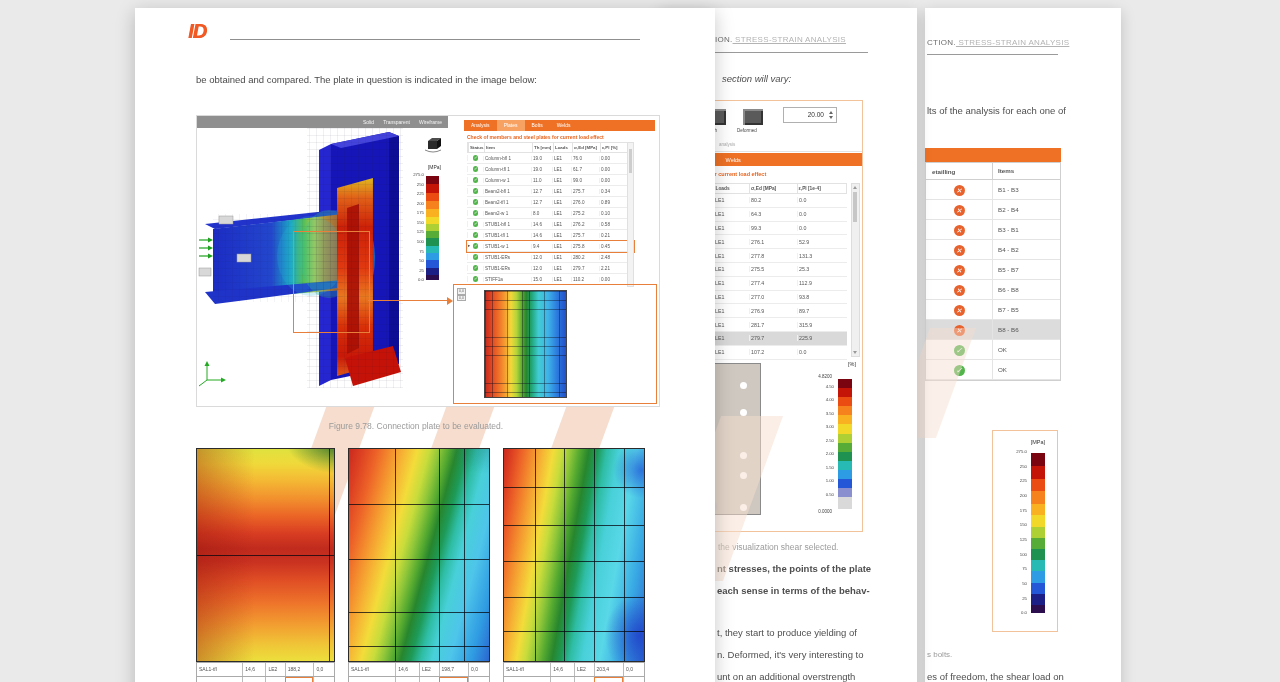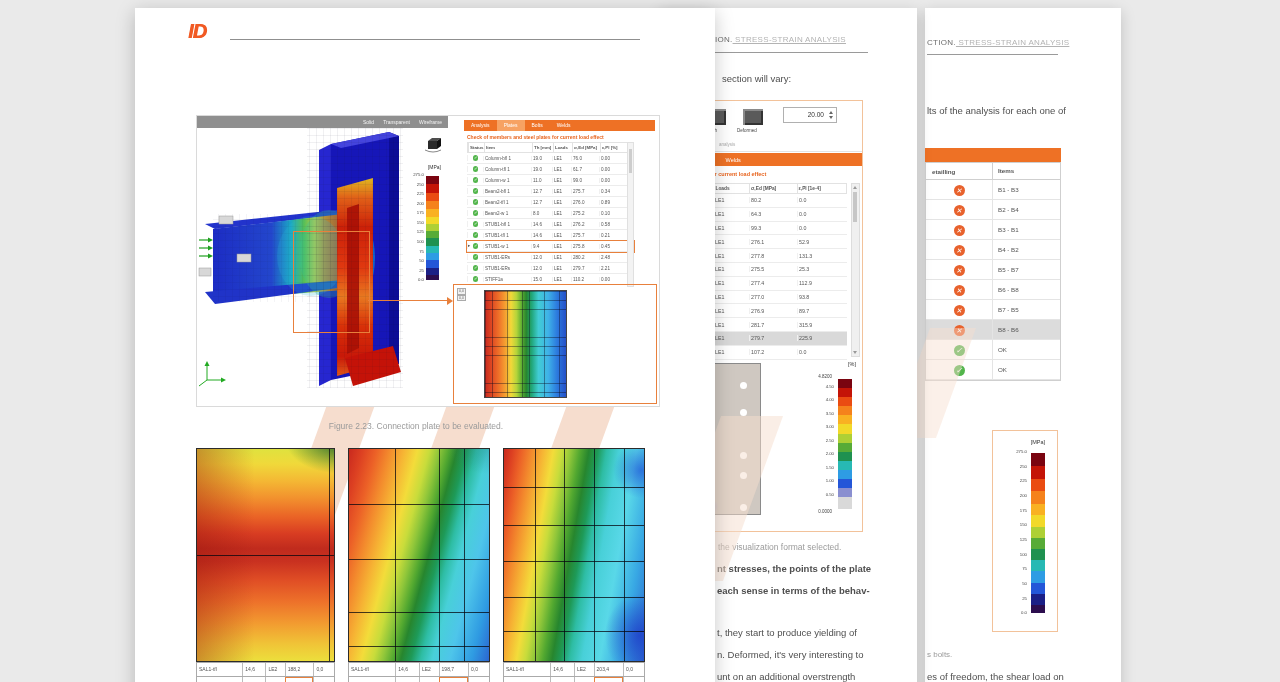--- a/index.html
+++ b/index.html
@@ -173,20 +173,21 @@
 
   <div class="page page1">
     <div class="stripe" style="left:165px;top:382px;width:48px;height:178px;"></div>
     <div class="stripe" style="left:285px;top:382px;width:48px;height:178px;"></div>
     <div class="stripe" style="left:405px;top:382px;width:48px;height:178px;"></div>
 
     <div class="logo">ID</div>
     <div class="rule"></div>
 
     <div class="intro">
+      <span>be obtained and compared. The plate in question is indicated in the image below:</span>
     </div>
 
     <div class="figure">
       <div class="view3d">
         <div class="menubar">
 
         <span>Solid</span>
             <span>Transparent</span>
             <span>Wireframe</span>
           </div>
@@ -413,21 +414,21 @@
             <span>0,0</span>
             <span>0,0</span>
           </div>
           <div class="plate-contour"></div>
         </div>
       </div>
       <div class="connector"></div>
       <div class="connector-arrow"></div>
     </div>
 
-    <div class="caption1">Figure 2.23. Connection plate to be evaluated.</div>
+    <div class="caption1">Figure 9.78. Connection plate to be evaluated.</div>
 
     <div class="plot plot1">
       <div class="mh" style="top:50%;"></div>
       <div class="mv" style="left:96%;"></div>
     </div>
     <div class="plot plot2">
       <div class="mv" style="left:33%;"></div>
       <div class="mv" style="left:64%;"></div>
       <div class="mv" style="left:82%;"></div>
       <div class="mh" style="top:26%;"></div>
@@ -495,21 +496,21 @@
           <span class="rc"></span>
         </div>
     </div>
   </div>
 
   <div class="page page2">
     <div class="hdr" style="left:38px;top:27px;">
       <span class="dk">ECTION.</span><span class="lt"> STRESS-STRAIN ANALYSIS</span>
     </div>
     <div class="hdr-rule" style="left:38px;top:44px;width:170px;"></div>
-    <div class="bodytext" style="left:62px;top:60px;">
+    <div class="bodytext" style="left:62px;top:60px;font-style:italic;">
       <span>section will vary:</span>
     </div>
 
     <div class="shotbox">
       <div class="toolcube" style="left:45px;top:8px;"></div>
       <div class="toolcube" style="left:82px;top:8px;"></div>
       <div class="toollbl" style="left:45px;top:27px;">Mesh</div>
       <div class="toollbl" style="left:76px;top:27px;">Deformed</div>
       <div class="spinner">
         <span class="val">20.00</span>
@@ -647,21 +648,21 @@
             <span>2.00</span>
             <span>1.50</span>
             <span>1.00</span>
             <span>0.50</span>
           </div>
         <div class="min">0.0000</div>
       </div>
       <div class="stripe wm2"></div>
     </div>
 
-    <div class="capt" style="left:58px;top:534px;">the visualization format selected.</div>
+    <div class="capt" style="left:58px;top:534px;">the visualization shear selected.</div>
     <div class="bodytext" style="left:57px;top:550px;font-weight:bold;">
       <span>nt stresses, the points of the plate</span>
       <span>each sense in terms of the behav-</span>
     </div>
     <div class="bodytext" style="left:57px;top:614px;">
       <span>t, they start to produce yielding of</span>
       <span>n. Deformed, it's very interesting to</span>
       <span>unt on an additional overstrength</span>
     </div>
   </div>

